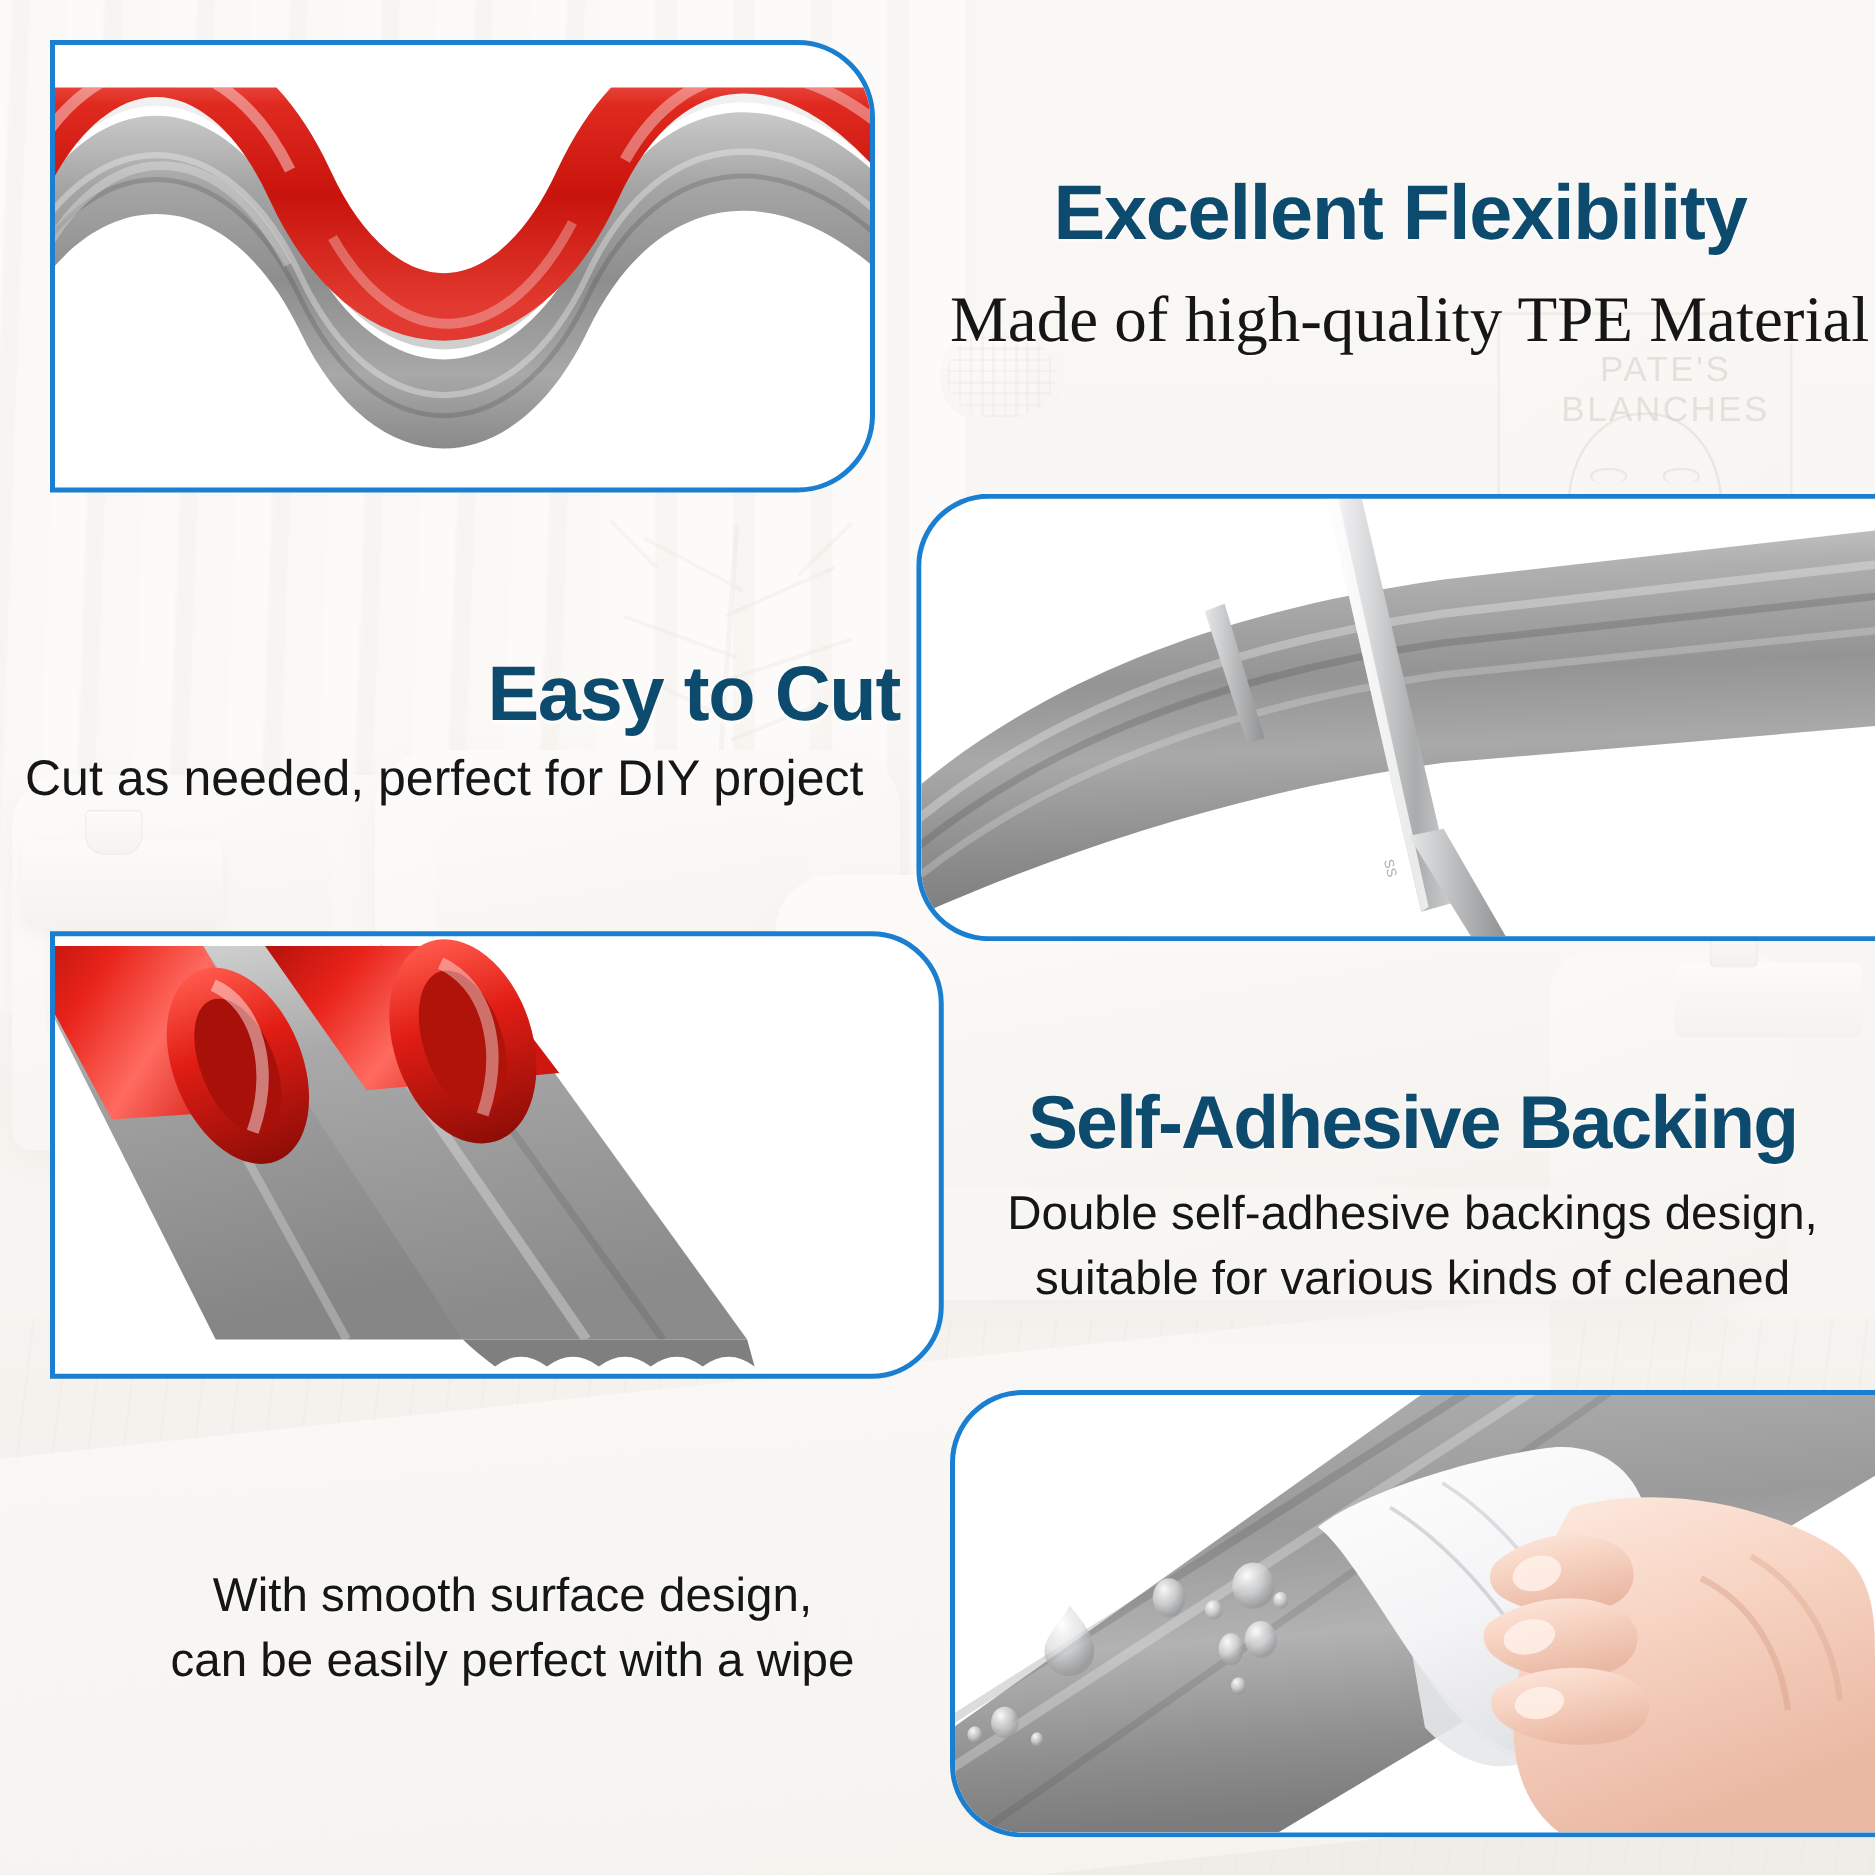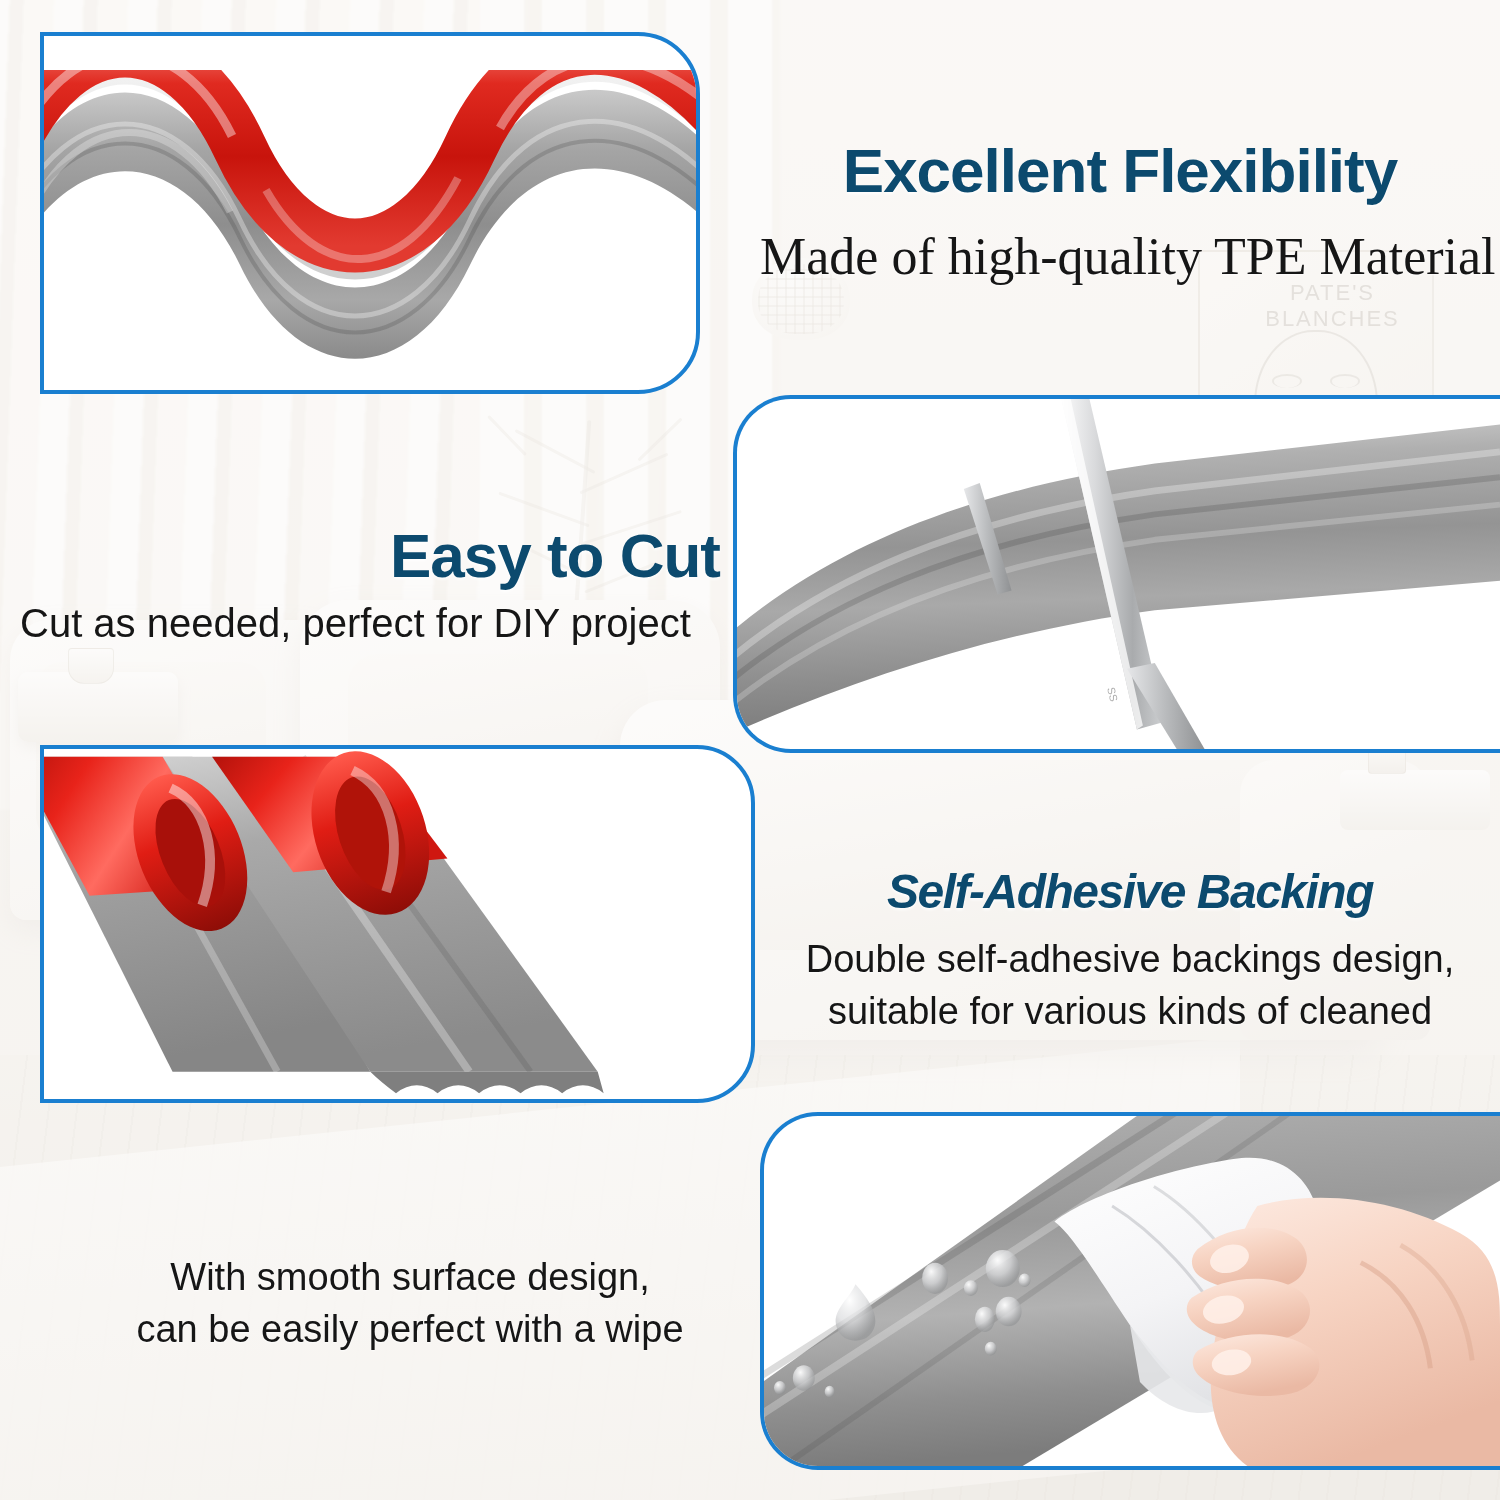--- a/index.html
+++ b/index.html
@@ -37,21 +37,21 @@
     filter:blur(1.2px);opacity:.95;}
   .bg-curtain2{position:absolute;left:480px;top:-10px;width:300px;height:880px;
     background:repeating-linear-gradient(90deg,
       rgba(255,255,255,.98) 0 44px, rgba(246,243,238,.9) 44px 62px);
     filter:blur(1px);}
   
   .bg-frame{position:absolute;left:1198px;top:250px;width:232px;height:300px;
     background:linear-gradient(145deg,#fbf9f6,#f2efe9);
     border:2px solid rgba(215,208,196,.55);}
   .bg-frame .ftxt{position:absolute;top:28px;left:0;right:0;text-align:center;
-    font-family:"Liberation Sans",sans-serif;font-size:22px;letter-spacing:2px;
+    font-family:"Liberation Sans",sans-serif;font-size:28px;letter-spacing:2px;
     color:rgba(150,142,130,.45);margin-left:33px;}
   .bg-frame .fface{position:absolute;left:50%;top:78px;transform:translateX(-50%);
     width:120px;height:150px;border-radius:48% 48% 44% 44%;
     border:2px solid rgba(160,152,140,.33);}
   .bg-frame .fey{position:absolute;top:42px;width:26px;height:12px;border-radius:50%;
     border:2px solid rgba(160,152,140,.3);border-bottom:none;}
   
   .sofa-a{position:absolute;left:10px;top:620px;width:330px;height:300px;
     border-radius:40px 40px 16px 16px;
     background:linear-gradient(160deg,#ffffff,#f4f1ec);
@@ -146,21 +146,21 @@
 
   #t1{left:760px;top:140px;width:720px;text-align:center;}
   #t1 .head{font-size:62px;letter-spacing:-1px;}
   #t1 .sub{font-size:52px;margin-top:22px;font-family:Liberation Serif, serif;}
 
   #t2{left:20px;top:505px;width:700px;text-align:right;}
   #t2 .head{font-size:62px;letter-spacing:-1px;margin-top:20px;}
   #t2 .sub{font-size:40px;margin-top:11px;text-align:left;}
 
   #t3{left:780px;top:868px;width:700px;text-align:center;}
-  #t3 .head{font-size:48px;letter-spacing:-1.5px;font-style:italic;}
+  #t3 .head{font-size:60px;letter-spacing:-1.5px;}
   #t3 .sub{font-size:38px;margin-top:20px;}
 
   #t4{left:80px;top:1228px;width:660px;text-align:center;}
   #t4 .head{font-size:62px;letter-spacing:-1px;}
   #t4 .sub{font-size:38px;margin-top:26px;}
 </style>
 </head>
 <body>
 
 <div class="stage">

